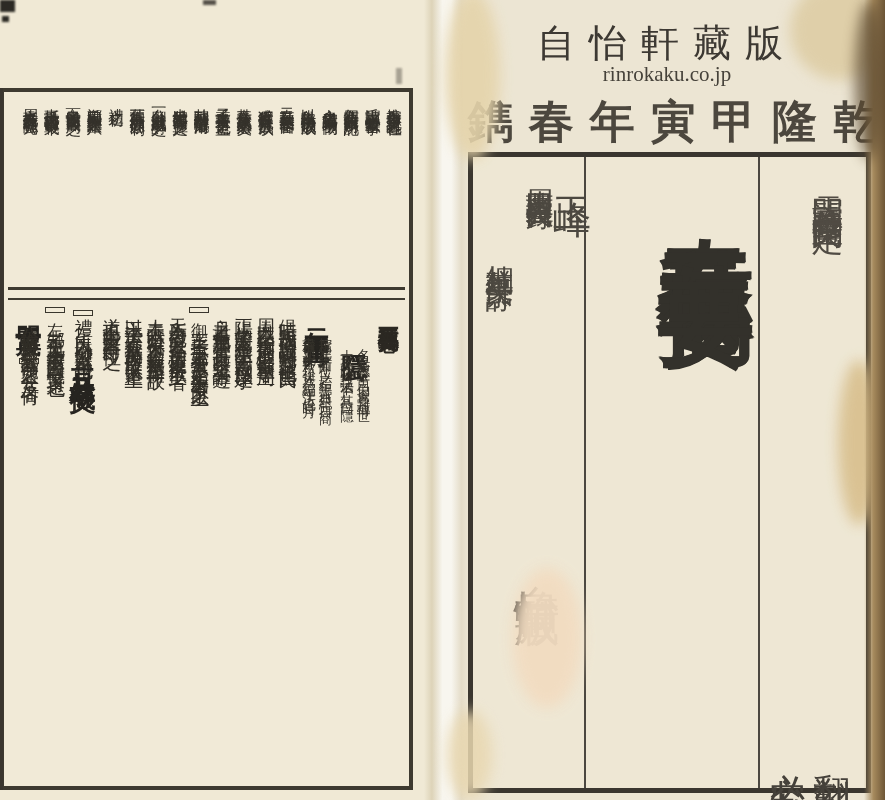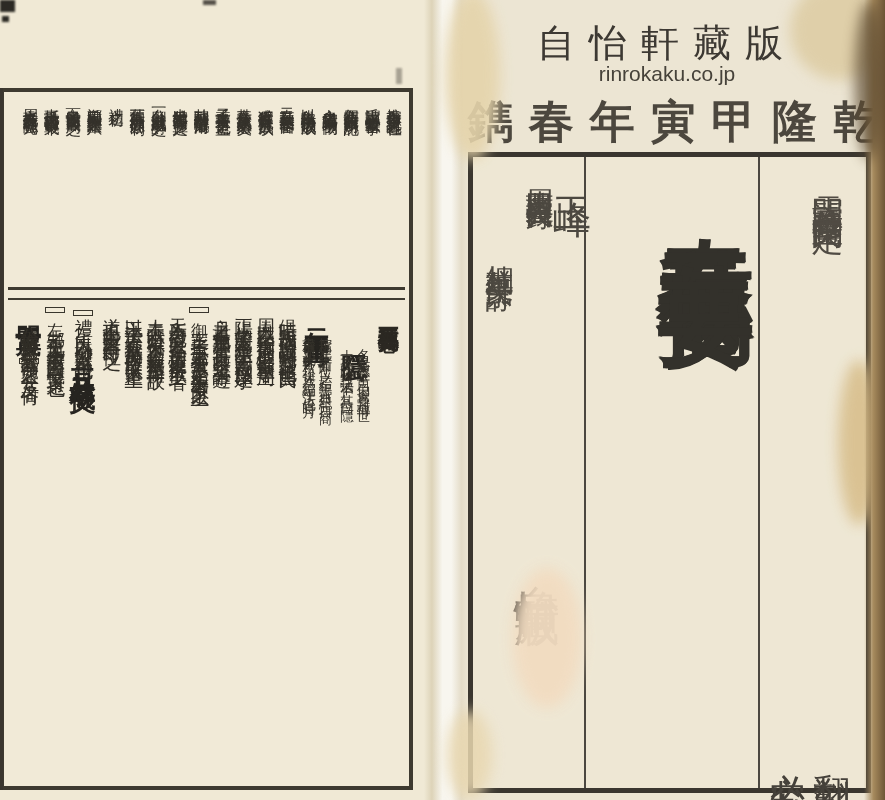--- a/index.html
+++ b/index.html
@@ -33,21 +33,21 @@
   .seg-s{font-size:18.5px;letter-spacing:3px;color:#312e27;}
   .seg-x{font-size:16px;color:#2e2b24;border:1.5px solid #3a362d;
      padding:2px 1px;margin:3px 0;}
   .dbl{width:100%;display:flex;flex-direction:row-reverse;justify-content:center;gap:3px;}
   .dbl span{font-size:13.5px;letter-spacing:5px;color:#35322b;}
 
   
   #stamp-name{left:449px;top:18px;width:436px;text-align:center;
      font-size:38px;letter-spacing:14px;color:#3d3933;}
   #stamp-url{left:449px;top:62px;width:436px;text-align:center;
-     font-size:21px;color:#46423a;font-family:Liberation Sans, sans-serif;}
+     font-size:21px;color:#46423a;font-family:Liberation Serif, serif;}
   #date-line{left:468px;top:94px;width:410px;height:56px;display:flex;
      flex-direction:row-reverse;justify-content:space-between;align-items:center;}
   #date-line span{font-size:45px;font-weight:700;color:#4c473e;}
   #title-frame{left:468px;top:152px;width:403px;height:641px;
      border:5px solid #3a362f;box-sizing:border-box;background:#eee7d4;}
   .vrule{top:0;bottom:0;width:2px;background:#4b4740;}
   #rule-left{left:111px;}
   #rule-right{left:285px;}
   #reviewer-col{left:300px;top:14px;width:70px;text-align:center;
      font-size:31px;letter-spacing:3px;color:#504b43;}

